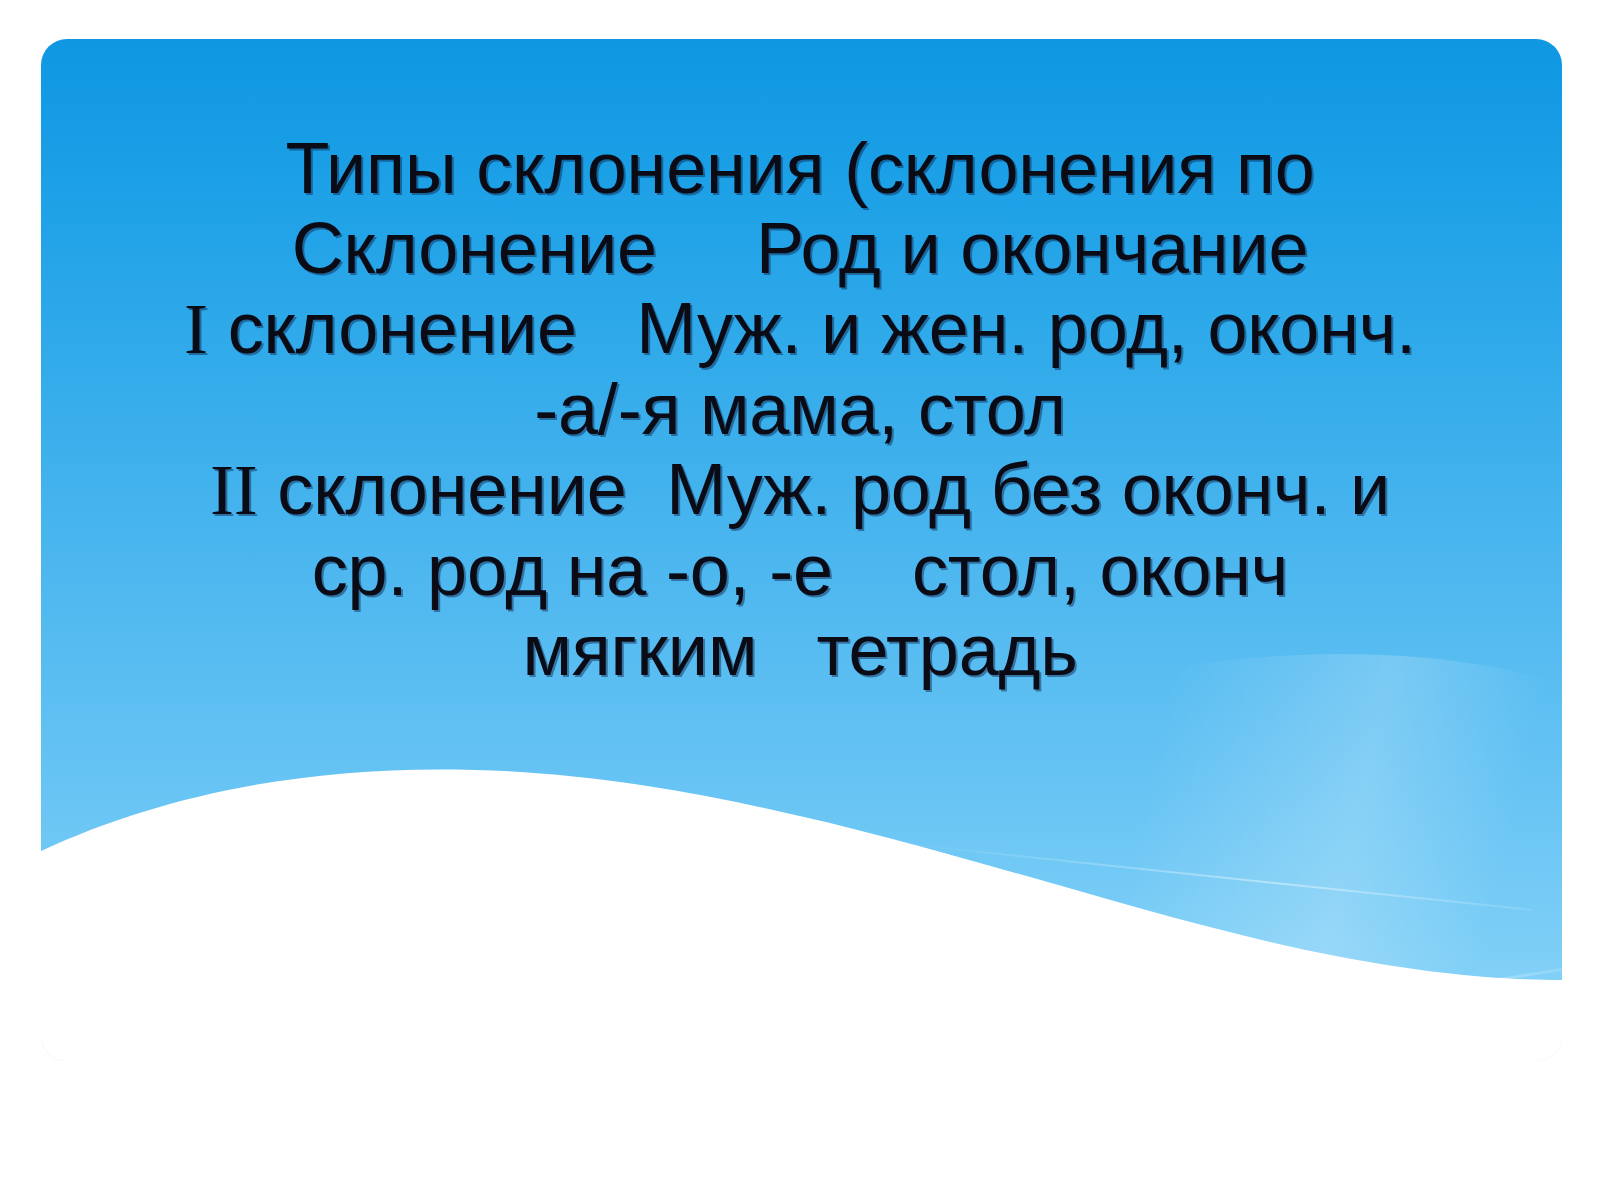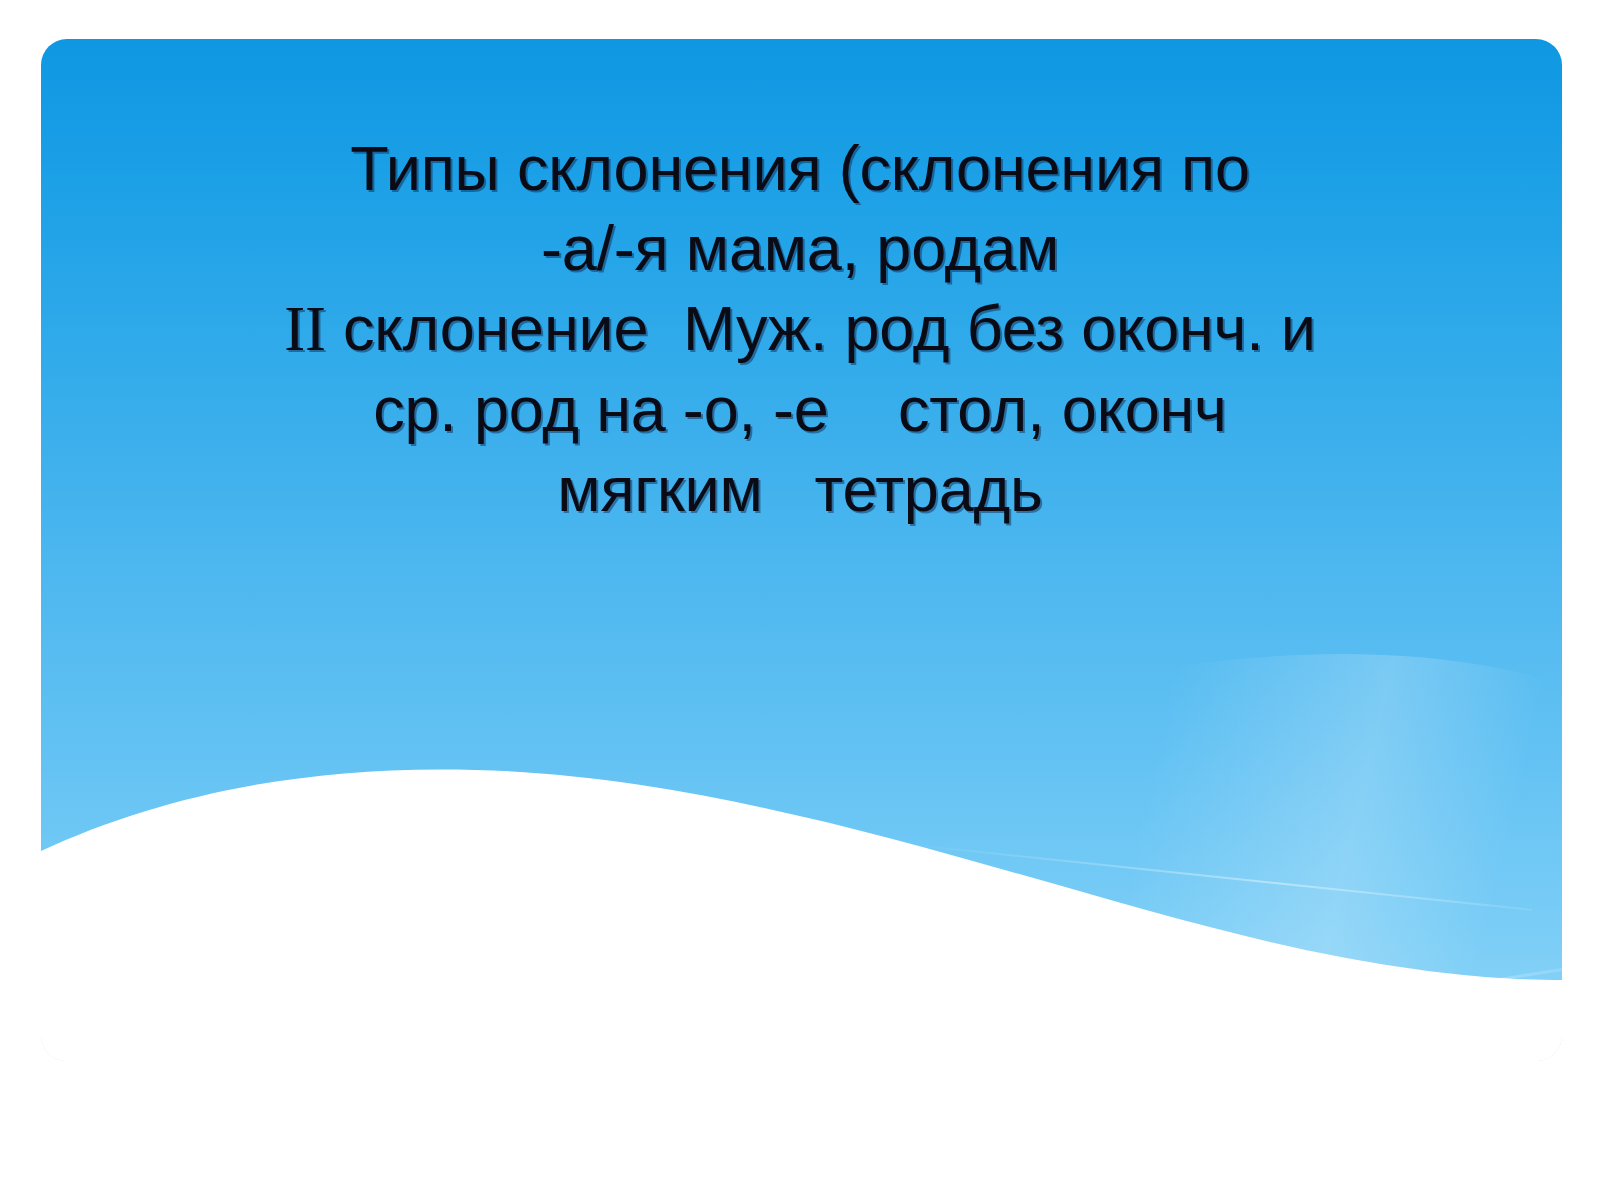--- a/index.html
+++ b/index.html
@@ -88,21 +88,21 @@
     position: absolute;
     left: 0;
     top: 0;
     width: 1600px;
     padding-top: 128px;
     text-align: center;
     z-index: 5;
   }
 
   .line {
-    font-size: 63px;
+    font-size: 72px;
     line-height: 80px;
     color: #0b0b16;
     letter-spacing: -0.2px;
     white-space: pre;
     text-shadow: 2px 2px 0 rgba(10, 30, 70, 0.45);
     text-align: center;
   }
 
   .roman {
     font-family: "Liberation Serif", "DejaVu Serif", serif;
@@ -125,22 +125,24 @@
         <path d="M0,186 C200,112 420,96 680,136 C920,173 1140,246 1380,276 C1430,282 1480,285 1521,286 L1521,360 L0,360 Z" fill="#ffffff" opacity="0.9"></path>
       </svg>
     </div>
 
   </div>
 
   <div class="text-block">
 
     <div class="line">Типы склонения (склонения по</div>
 
+    <div class="line">Склонение     Род и окончание</div>
 
-    <div class="line">-а/-я мама, родам</div>
+    <div class="line"><span class="roman">I</span><span> склонение   Муж. и жен. род, оконч.</span></div>
+    <div class="line">-а/-я мама, стол</div>
 
     <div class="line"><span class="roman">II</span><span> склонение  Муж. род без оконч. и</span></div>
     <div class="line">ср. род на -о, -е    стол, оконч</div>
 
     <div class="line">мягким   тетрадь</div>
 
   </div>
 
 </div>
 

